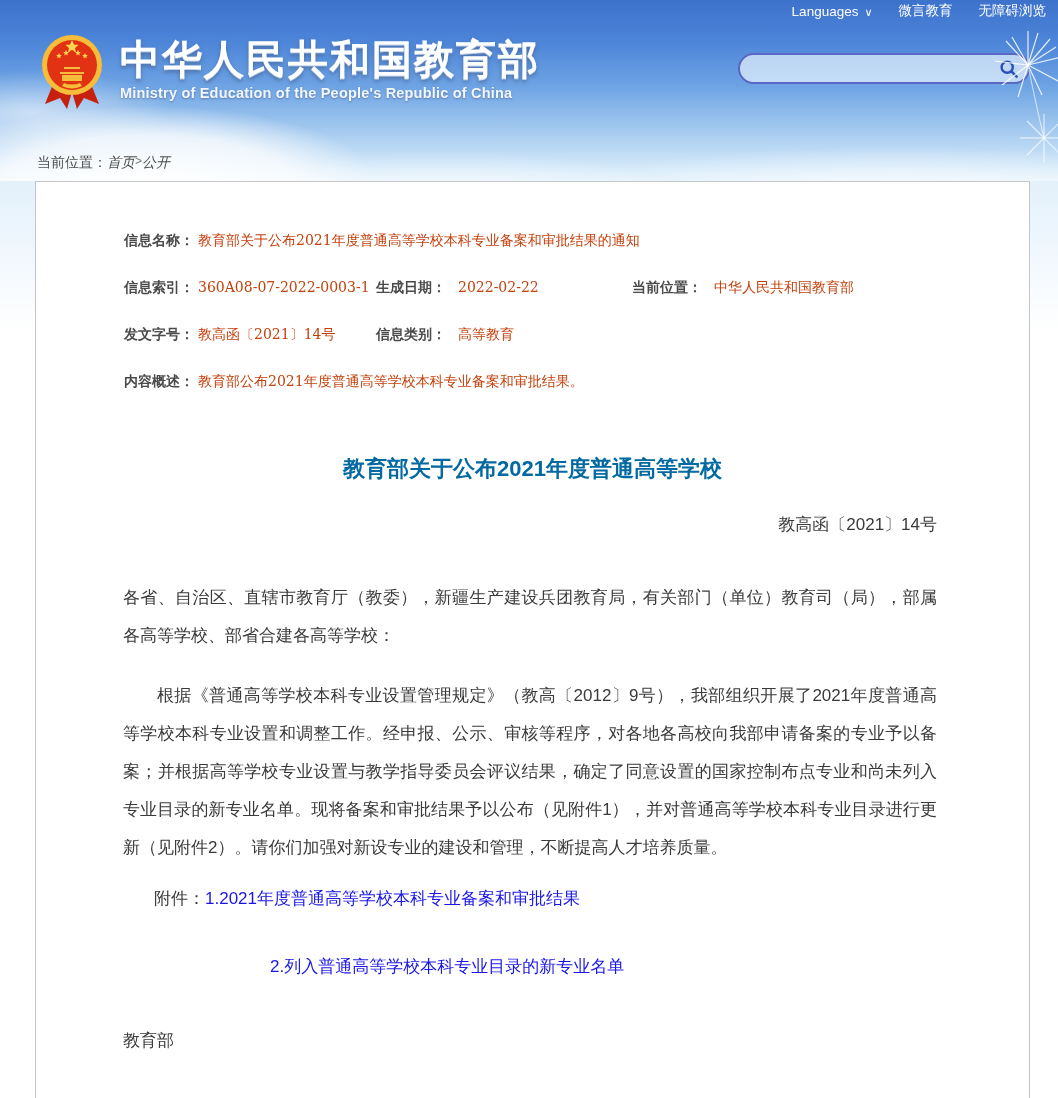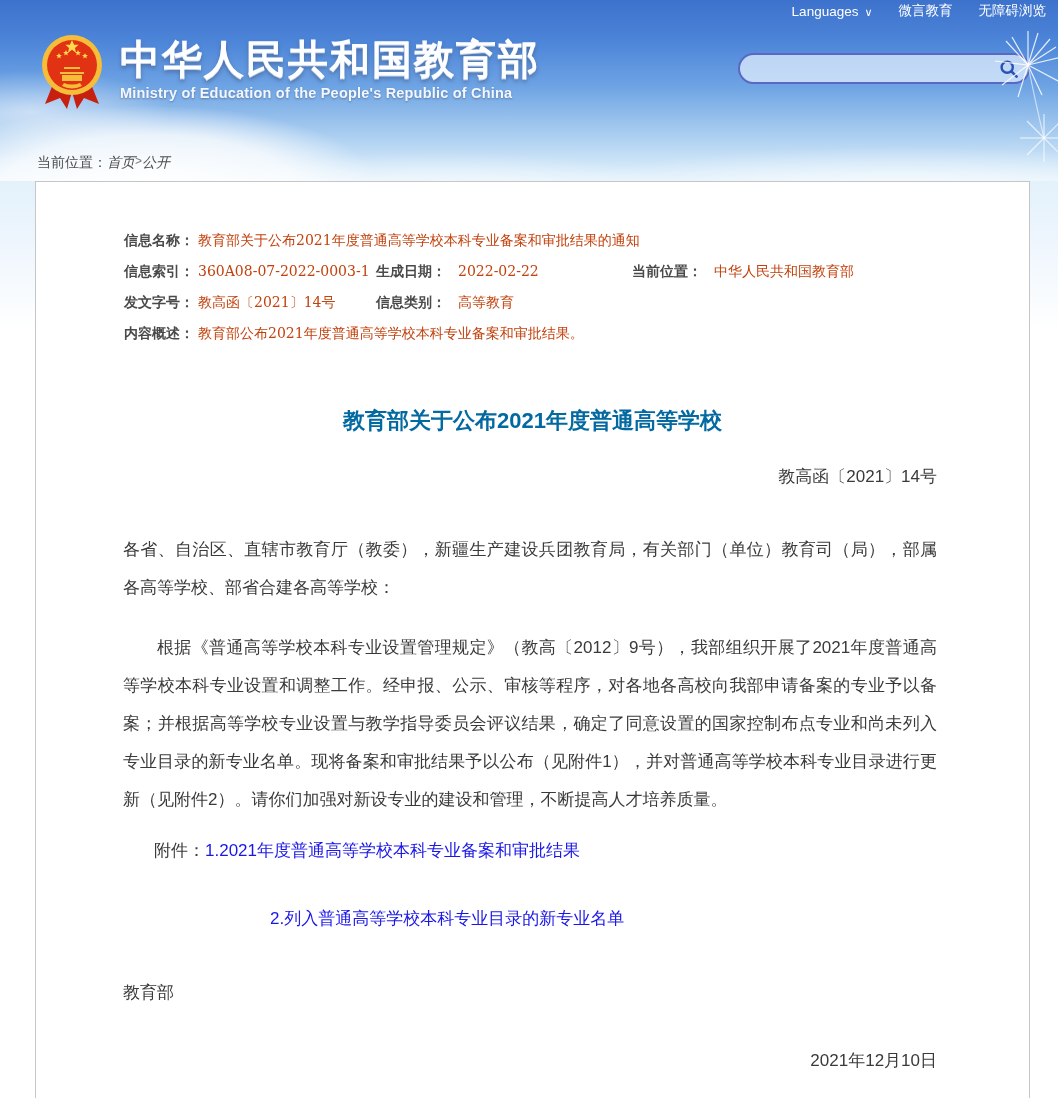--- a/index.html
+++ b/index.html
@@ -46,21 +46,21 @@
 
   
   .main { position:relative; height:903px;
     background:linear-gradient(180deg, #e3f1fb 0px, #eef6fd 60px, #ffffff 150px); }
   .panel { position:absolute; left:35px; top:0; width:995px; height:950px;
     background:#fff; border:1px solid #c6c6c6; border-bottom:none; }
 
   
   .meta { margin:50px 0 0 88px; width:830px; display:grid;
     grid-template-columns:74px 178px 82px 174px 82px 1fr;
-    row-gap:13px; font-size:14px; align-items:baseline; }
+    row-gap:29px; font-size:14px; align-items:baseline; }
   .meta .lab { font-weight:700; color:#4a4a4a; white-space:nowrap; }
   .meta .val { color:#c2410c; font-family:"DejaVu Serif", serif; white-space:nowrap; }
   .span5 { grid-column:2 / 7; }
   .span4 { grid-column:4 / 7; }
 
   .doc-title { margin-top:60px; text-align:center; font-size:22px; font-weight:700;
     color:#0369a1; line-height:36px; }
 
   .doc-body { margin:0 92px 0 87px; font-size:17px; color:#3a3a3a; }
   .doc-num { margin-top:28px; text-align:right; line-height:20px; }

